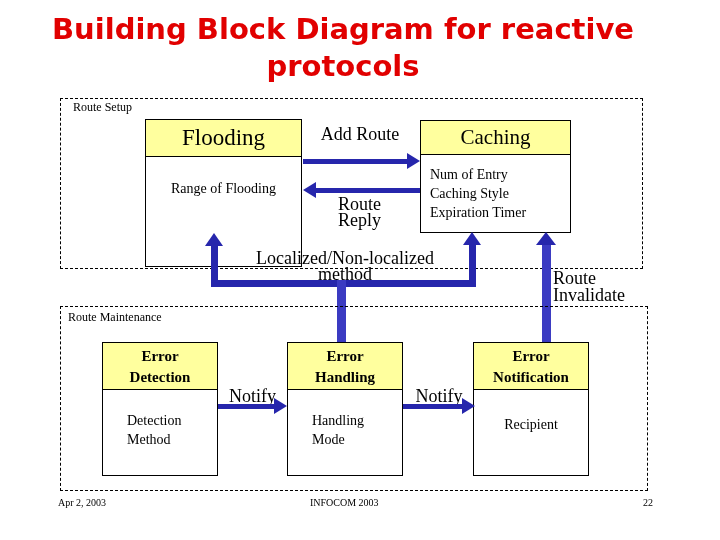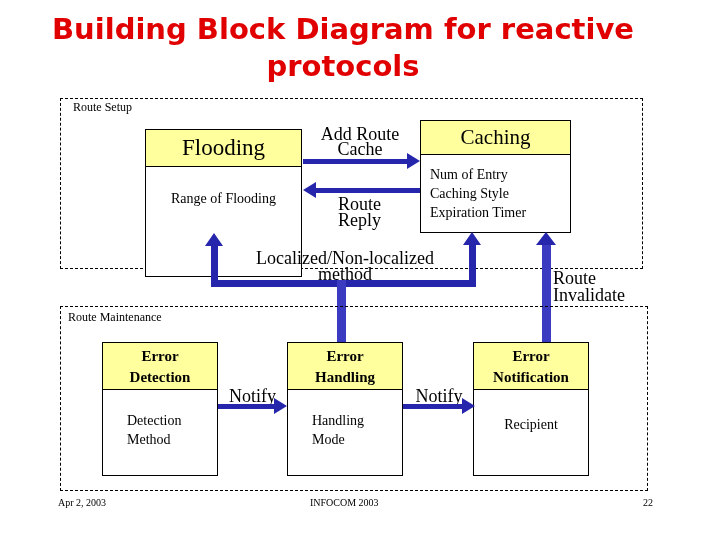--- a/index.html
+++ b/index.html
@@ -51,41 +51,40 @@
 <div id="stage">
 
   <div class="abs slide-title">
     <div>Building Block Diagram for reactive</div>
     <div>protocols</div>
   </div>
 
   <div class="abs group-box" style="left:60px;top:98px;width:583px;height:171px;"></div>
   <div class="abs group-label" style="left:73px;top:100px;">Route Setup</div>
 
-  <div class="abs block" style="left:145px;top:129px;width:157px;height:148px;">
+  <div class="abs block" style="left:145px;top:119px;width:157px;height:148px;">
     <div class="block-header hdr-big">
       <span>Flooding</span>
     </div>
     <div class="body-center" style="margin-top:24px;">Range of Flooding</div>
   </div>
 
   <div class="abs block" style="left:420px;top:120px;width:151px;height:113px;">
     <div class="block-header hdr-big2">
       <span>Caching</span>
     </div>
     <div class="body-left" style="padding:10px 0 0 9px;">
       <div>Num of Entry</div>
       <div>Caching Style</div>
       <div>Expiration Timer</div>
     </div>
   </div>
 
   <div class="abs lbl" style="left:300px;top:127px;width:120px;text-align:center;line-height:15px;">
     <div>Add Route</div>
-    <div>Cache</div>
   </div>
   <div>
     <div class="abs hbar" style="left:303px;top:159px;width:105px;"></div>
     <div class="abs head-right" style="left:407px;top:153px;"></div>
   </div>
 
   <div>
     <div class="abs head-left" style="left:303px;top:182px;"></div>
     <div class="abs hbar" style="left:316px;top:188px;width:104px;"></div>
   </div>

